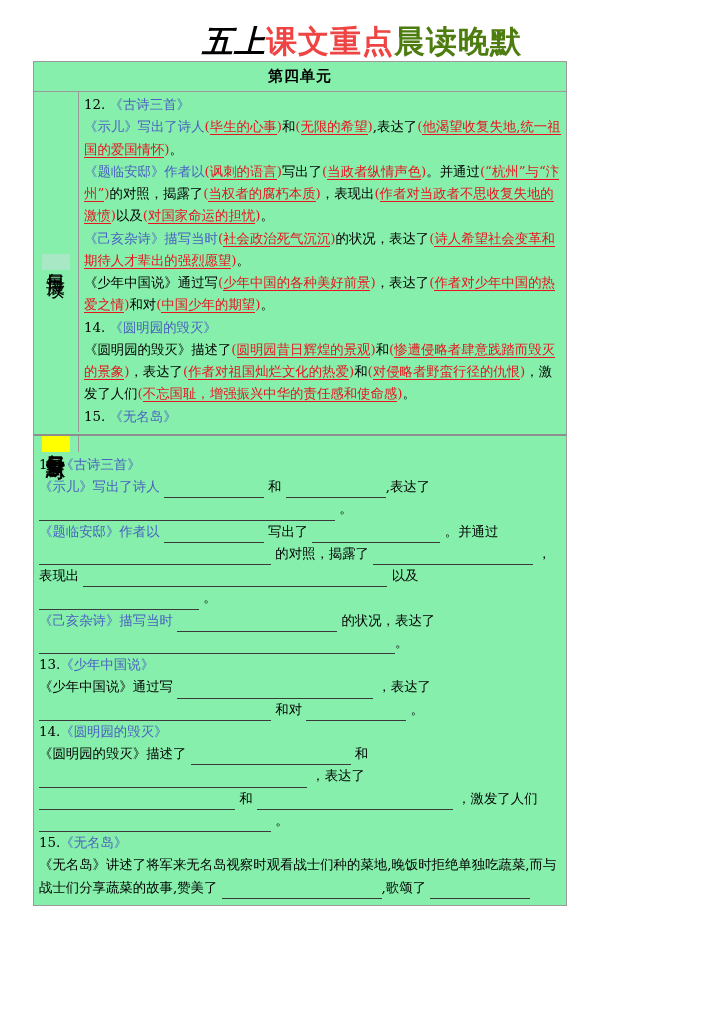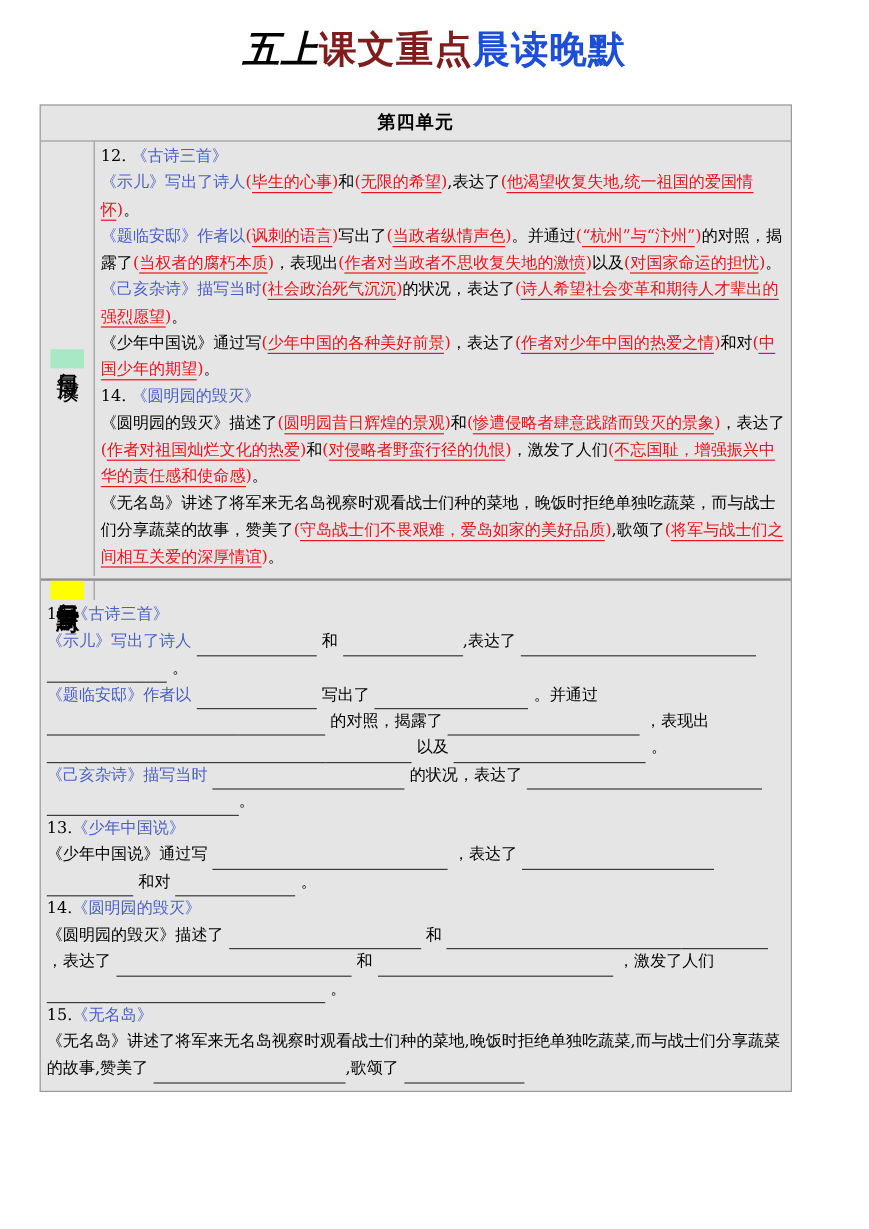--- a/index.html
+++ b/index.html
@@ -19,32 +19,32 @@
     text-align: center;
     font-family: "DejaVu Serif", serif;
     font-weight: bold;
     font-size: 31px;
     letter-spacing: 1px;
     padding-top: 21px;
     padding-bottom: 8px;
     white-space: nowrap;
   }
   .t-black { color: #000000; font-style: italic; }
-  .t-red   { color: #7f1d1d; }
-  .t-blue  { color: #1d4ed8; }
+  .t-red   { color: #ef4444; }
+  .t-blue  { color: #4d7c0f; }
 
   
   .sheet {
     position: absolute;
     left: 33px;
-    top: 87px;
-    width: 627px;
+    top: 61px;
+    width: 534px;
     border: 1px solid #9a9a9a;
     box-sizing: border-box;
-    background: #e5e5e5;
+    background: #86efac;
   }
   .unit-header {
     text-align: center;
     font-family: "DejaVu Serif", serif;
     font-weight: bold;
     font-size: 15px;
     color: #000;
     padding: 5px 0 5px 0;
     border-bottom: 1px solid #9a9a9a;
     letter-spacing: 1px;
@@ -177,24 +177,25 @@
 
       <div class="line">
         <span class="num">14.</span>
         <span class="lesson-title">《圆明园的毁灭》</span>
       </div>
 
       <div class="line">
         <span>《圆明园的毁灭》描述了</span><span class="paren">(</span><span class="ans">圆明园昔日辉煌的景观</span><span class="paren">)</span><span>和</span><span class="paren">(</span><span class="ans">惨遭侵略者肆意践踏而毁灭的景象</span><span class="paren">)</span><span>，表达了</span><span class="paren">(</span><span class="ans">作者对祖国灿烂文化的热爱</span><span class="paren">)</span><span>和</span><span class="paren">(</span><span class="ans">对侵略者野蛮行径的仇恨</span><span class="paren">)</span><span>，激发了人们</span><span class="paren">(</span><span class="ans">不忘国耻，增强振兴中华的责任感和使命感</span><span class="paren">)</span><span>。</span>
       </div>
 
-
-      <div class="line">
-        <span>《无名岛》讲述了将军来无名岛视察时观看战士们种的菜地，晚饭时拒绝单独吃蔬菜，而与战士们分享蔬菜的故事，赞美了</span><span class="paren">(</span><span class="ans">守岛战士们不畏艰难，爱岛如家的美好品质</span><span class="paren">)</span><span>,歌颂了</span><span class="paren">(</span><span class="ans">将军与战士们之间相互关爱的深厚情谊</span><span class="paren">)</span><span>。</span>
-      </div>
+      <div class="line">
+        <span class="num">15.</span>
+        <span class="lesson-title">《无名岛》</span>
+      </div>
+
 
     </div>
   </div>
 
   <div class="section second sec-b">
 
     <div class="label-col">
       <div class="vlabel dictation">每日默写</div>
     </div>
 

